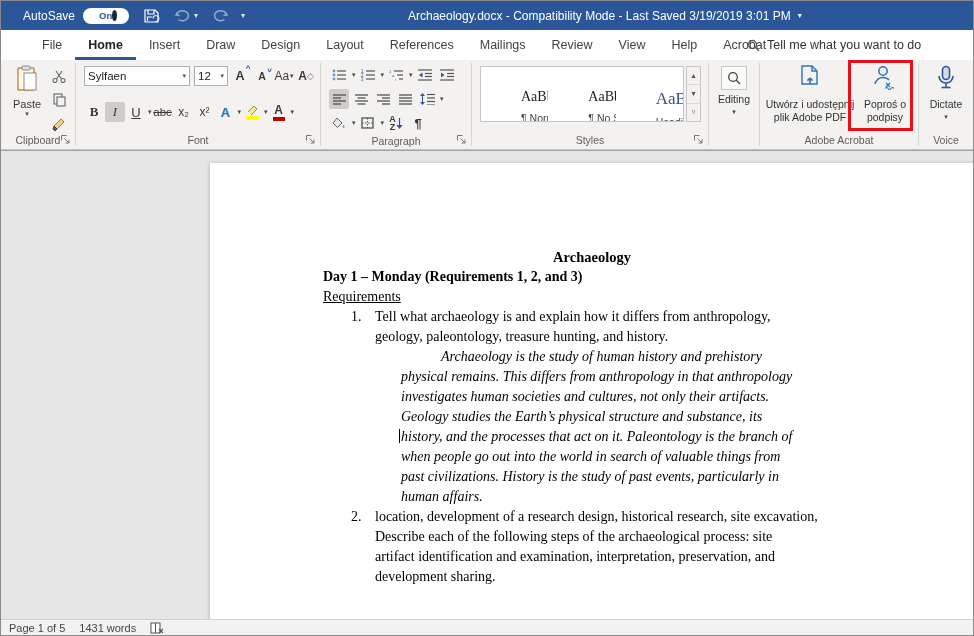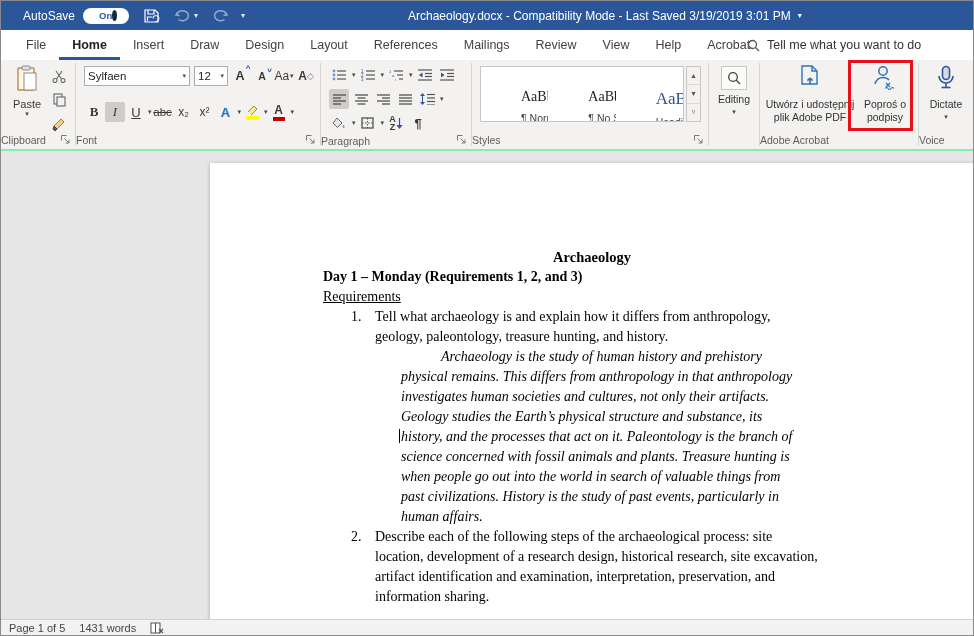--- a/index.html
+++ b/index.html
@@ -1,49 +1,49 @@
 <!DOCTYPE html>
 <html><head>
 <meta charset="utf-8">
 <style>
   * { margin:0; padding:0; box-sizing:border-box; }
   html,body { width:974px; height:636px; font-family:"Liberation Sans", sans-serif; }
-  .screen { position:relative; width:974px; height:636px; background:#86efac; overflow:hidden;
+  .screen { position:relative; width:974px; height:636px; background:#a3a3a3; overflow:hidden;
             box-shadow: inset 0 0 0 1px #8a8a8a; }
 
   
   .titlebar { position:absolute; left:1px; top:1px; right:1px; height:29px; background:#2b579a;
               display:flex; align-items:center; color:#fff; font-size:12px; }
   .autosave-label { margin-left:22px; }
   .toggle { margin-left:8px; width:46px; height:16px; background:#fff; border-radius:8px;
             display:flex; align-items:center; justify-content:space-between; padding:0 12px; cursor:pointer; }
   .toggle .on-text { color:#2b579a; font-size:9.5px; font-weight:bold; margin-left:4px; }
   .toggle .knob { width:11px; height:11px; border-radius:50%; background:#16293f; }
   .tb-icon { margin-left:14px; display:inline-flex; align-items:center; }
   .tb-icon svg { display:block; }
   .dim { opacity:.5; }
   .tb-caret { font-size:8px; margin-left:12px; opacity:.85; }
   .doc-titletext { position:absolute; left:407px; top:0; height:29px; display:flex; align-items:center; font-size:12px; }
   .doc-titletext .caret { font-size:8px; margin-left:7px; }
 
   
   .tabrow { position:absolute; left:1px; top:30px; right:1px; height:30px; background:#fff;
-            display:flex; align-items:stretch; font-size:12.5px; color:#424242; }
+            display:flex; align-items:stretch; font-size:12.5px; color:#424242;padding-left:16px; }
   .tab { padding:0 13px; display:flex; align-items:center; cursor:pointer; }
   .tab:first-child { margin-left:12px; }
   .tab.active { color:#222; font-weight:700; border-bottom:3px solid #2b579a; padding-top:3px; }
   .tellme { position:absolute; left:746px; top:0; height:30px; display:flex; align-items:center; gap:7px;
             color:#333; font-size:12.5px; cursor:text; }
 
   
   .ribbon { position:absolute; left:1px; top:60px; right:1px; height:90px; background:#f3f2f1;
             border-bottom:1px solid #c8c6c4; display:flex; }
   .grp { display:flex; flex-direction:column; }
   .grp-body { flex:1; position:relative; }
-  .grp-label { height:19px; display:flex; align-items:center; justify-content:flex-start;
+  .grp-label { height:19px; display:flex; align-items:center; justify-content:center;
                font-size:10.5px; color:#605e5c; position:relative; }
   .launcher { position:absolute; right:3px; bottom:3px; width:12px; height:12px; cursor:pointer; }
   .vsep { width:1px; background:#d8d6d3; margin:3px 0; }
 
   .g-clipboard { width:74px; } .g-font { width:244px; } .g-paragraph { width:150px; }
   .g-styles { width:236px; } .g-editing { width:50px; } .g-acrobat { width:158px; } .g-voice { width:54px;gap:44px; }
   .btn-sm { min-width:20px; height:20px; display:inline-flex; align-items:center; justify-content:center;
             border-radius:2px; cursor:pointer; font-size:12px; color:#3b3a39; }
   .btn-sm.selected { background:#cfcdcb; }
   .mini-caret { font-size:7px; color:#444; margin-left:1px; }
@@ -568,31 +568,30 @@
           <span class="num">1.</span>
           <div class="doc-line">Tell what archaeology is and explain how it differs from anthropology,</div>
           <div class="doc-line">geology, paleontology, treasure hunting, and history.</div>
         </div>
         <div class="italic-block">
           <div class="doc-line first">Archaeology is the study of human history and prehistory</div>
           <div class="doc-line">physical remains. This differs from anthropology in that anthropology</div>
           <div class="doc-line">investigates human societies and cultures, not only their artifacts.</div>
           <div class="doc-line">Geology studies the Earth’s physical structure and substance, its</div>
           <div class="doc-line">history, and the processes that act on it. Paleontology is the branch of</div>
-          <div class="doc-line">science concerned with fossil animals and plants. Treasure hunting is</div>
           <div class="doc-line">when people go out into the world in search of valuable things from</div>
           <div class="doc-line">past civilizations. History is the study of past events, particularly in</div>
           <div class="doc-line">human affairs.</div>
         </div>
         <div class="list-item">
           <span class="num">2.</span>
+          <div class="doc-line">location, development of a research design, historical research, site excavation,</div>
           <div class="doc-line">Describe each of the following steps of the archaeological process: site</div>
-          <div class="doc-line">location, development of a research design, historical research, site excavation,</div>
           <div class="doc-line">artifact identification and examination, interpretation, preservation, and</div>
-          <div class="doc-line">information sharing.</div>
+          <div class="doc-line">development sharing.</div>
         </div>
         <div class="text-caret"></div>
       </div>
     </div>
   </div>
 
   <div class="statusbar">
     <span class="sb-item">Page 1 of 5</span>
     <span class="sb-item sb-words">1431 words</span>
     <span class="sb-proof">

